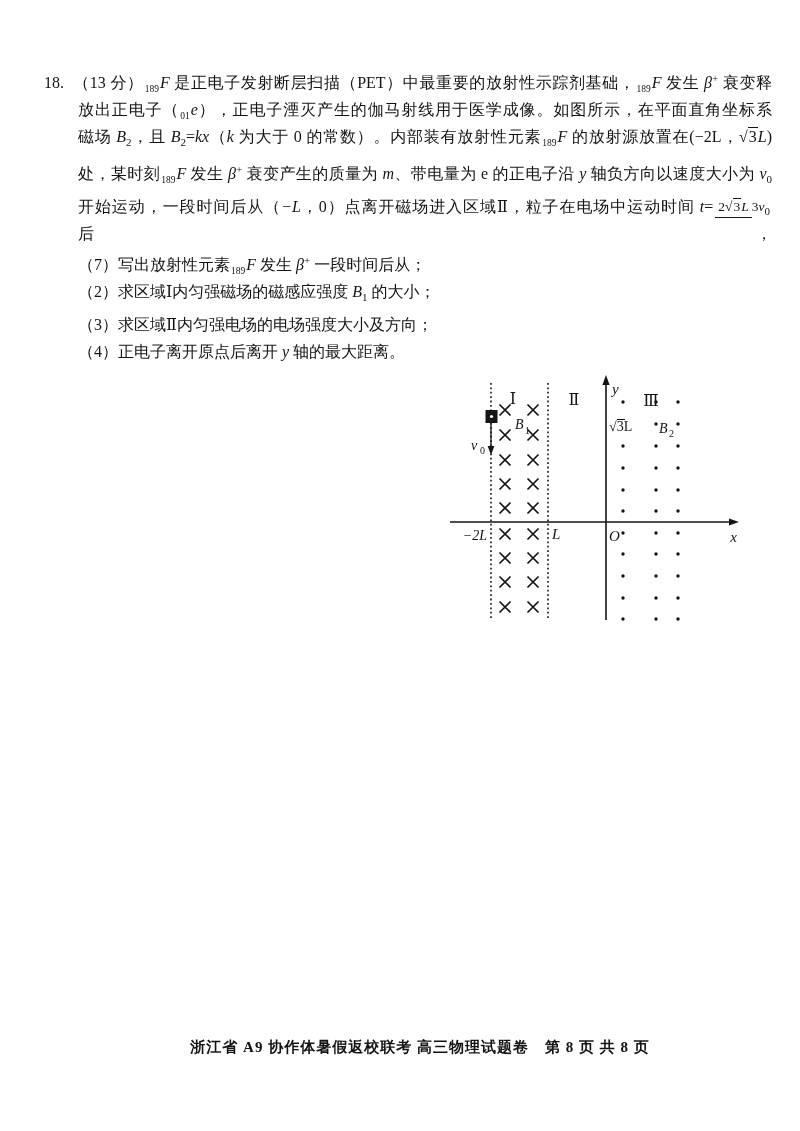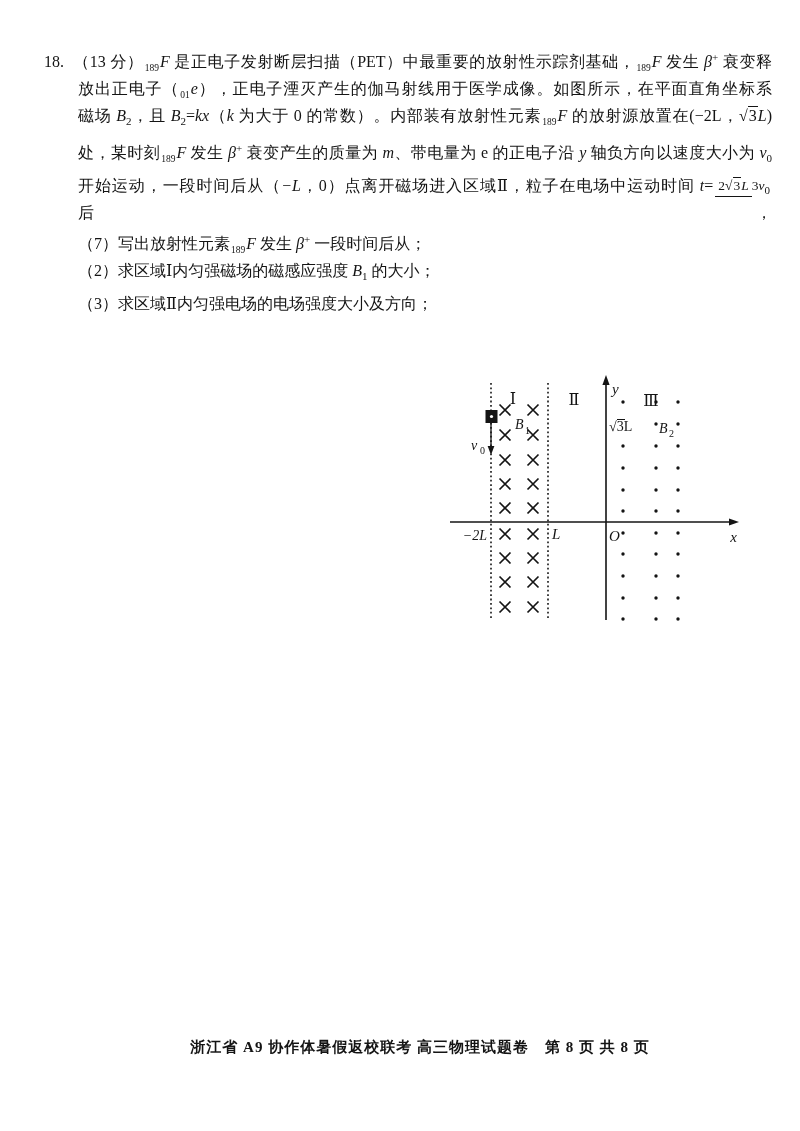--- a/index.html
+++ b/index.html
@@ -1,21 +1,21 @@
 <!DOCTYPE html>
 <html><head>
 <meta charset="utf-8">
 <style>
   html,body{margin:0;padding:0;}
   body{
     width:800px;height:1131px;position:relative;background:#ffffff;
     font-family:"Liberation Serif","DejaVu Serif",serif;color:#141414;
     overflow:hidden;
   }
-  .para{position:absolute;left:78px;top:44px;width:694px;font-size:16px;}
+  .para{position:absolute;left:78px;top:65px;width:694px;font-size:16px;}
   .line{min-height:27px;line-height:27px;text-align:justify;white-space:pre-wrap;}
   .just{text-align-last:justify;}
   .line.first{margin-left:-34px;width:728px;}
   .qline{text-align:left;text-align-last:auto;}
   .it{font-style:italic;}
   .sp{font-size:11px;vertical-align:6px;}
   .sb{font-size:11px;vertical-align:-4px;}
   .nuc{display:inline-flex;align-items:center;
        font-size:9.5px;line-height:1.05;vertical-align:-4px;margin:0 1px;}
   .nuc span{display:block;}
@@ -35,20 +35,21 @@
 
 <div class="para" id="para">
     <div class="line just first"><span class="">18.  （13 分）</span><span class="nuc"><span>18</span><span>9</span></span><span class="it">F</span><span class=""> 是正电子发射断层扫描（PET）中最重要的放射性示踪剂基础，</span><span class="nuc"><span>18</span><span>9</span></span><span class="it">F</span><span class=""> 发生 </span><span class="it">β</span><span class="sp">+</span><span class=""> 衰变释</span></div>
     <div class="line just"><span class="">放出正电子（</span><span class="nuc"><span>0</span><span>1</span></span><span class="it">e</span><span class="">），正电子湮灭产生的伽马射线用于医学成像。如图所示，在平面直角坐标系</span></div>
     <div class="line just"><span class="">磁场 </span><span class="it">B</span><span class="sb">2</span><span class="">，且 </span><span class="it">B</span><span class="sb">2</span><span class="">=</span><span class="it">kx</span><span class="">（</span><span class="it">k</span><span class=""> 为大于 0 的常数）。内部装有放射性元素</span><span class="nuc"><span>18</span><span>9</span></span><span class="it">F</span><span class=""> 的放射源放置在(−2L，</span><span class="sqrt">√<span class="ovl">3</span></span><span class="it">L</span><span class="">)</span></div>
     <div class="line just"><span class="">处，某时刻</span><span class="nuc"><span>18</span><span>9</span></span><span class="it">F</span><span class=""> 发生 </span><span class="it">β</span><span class="sp">+</span><span class=""> 衰变产生的质量为 </span><span class="it">m</span><span class="">、带电量为 e 的正电子沿 </span><span class="it">y</span><span class=""> 轴负方向以速度大小为 </span><span class="it">v</span><span class="sb">0</span></div>
     <div class="line just"><span class="">开始运动，一段时间后从（</span><span class="it">−L</span><span class="">，0）点离开磁场进入区域Ⅱ，粒子在电场中运动时间 </span><span class="it">t</span><span class="">=</span><span class="frac"><span class="fnum"><span class="">2</span><span class="sqrt">√<span class="ovl">3</span></span><span class="it">L</span></span><span class="fden"><span class="">3</span><span class="it">v</span><span class="sb">0</span></span></span><span class=""> 后，</span></div>
     <div class="line qline"><span class="">（7）写出放射性元素</span><span class="nuc"><span>18</span><span>9</span></span><span class="it">F</span><span class=""> 发生 </span><span class="it">β</span><span class="sp">+</span><span class=""> 一段时间后从；</span></div>
     <div class="line qline"><span class="">（2）求区域Ⅰ内匀强磁场的磁感应强度 </span><span class="it">B</span><span class="sb">1</span><span class=""> 的大小；</span></div>
     <div class="line qline"><span class="">（3）求区域Ⅱ内匀强电场的电场强度大小及方向；</span></div>
+    <div class="line qline"><span class="">（4）正电子离开原点后离开 </span><span class="it">y</span><span class=""> 轴的最大距离。</span></div>
   </div>
 
 <div class="figure">
   <svg width="316" height="258" viewBox="438 372 316 258">
 
     <line x1="491" y1="383" x2="491" y2="620" stroke="#141414" stroke-width="1.6" stroke-dasharray="1.8 2.6"></line>
     <line x1="548" y1="383" x2="548" y2="620" stroke="#141414" stroke-width="1.6" stroke-dasharray="1.8 2.6"></line>
 
     <line x1="450" y1="522" x2="733" y2="522" stroke="#141414" stroke-width="1.4"></line>
     <polygon points="739,522 729,518.4 729,525.6" fill="#141414"></polygon>

